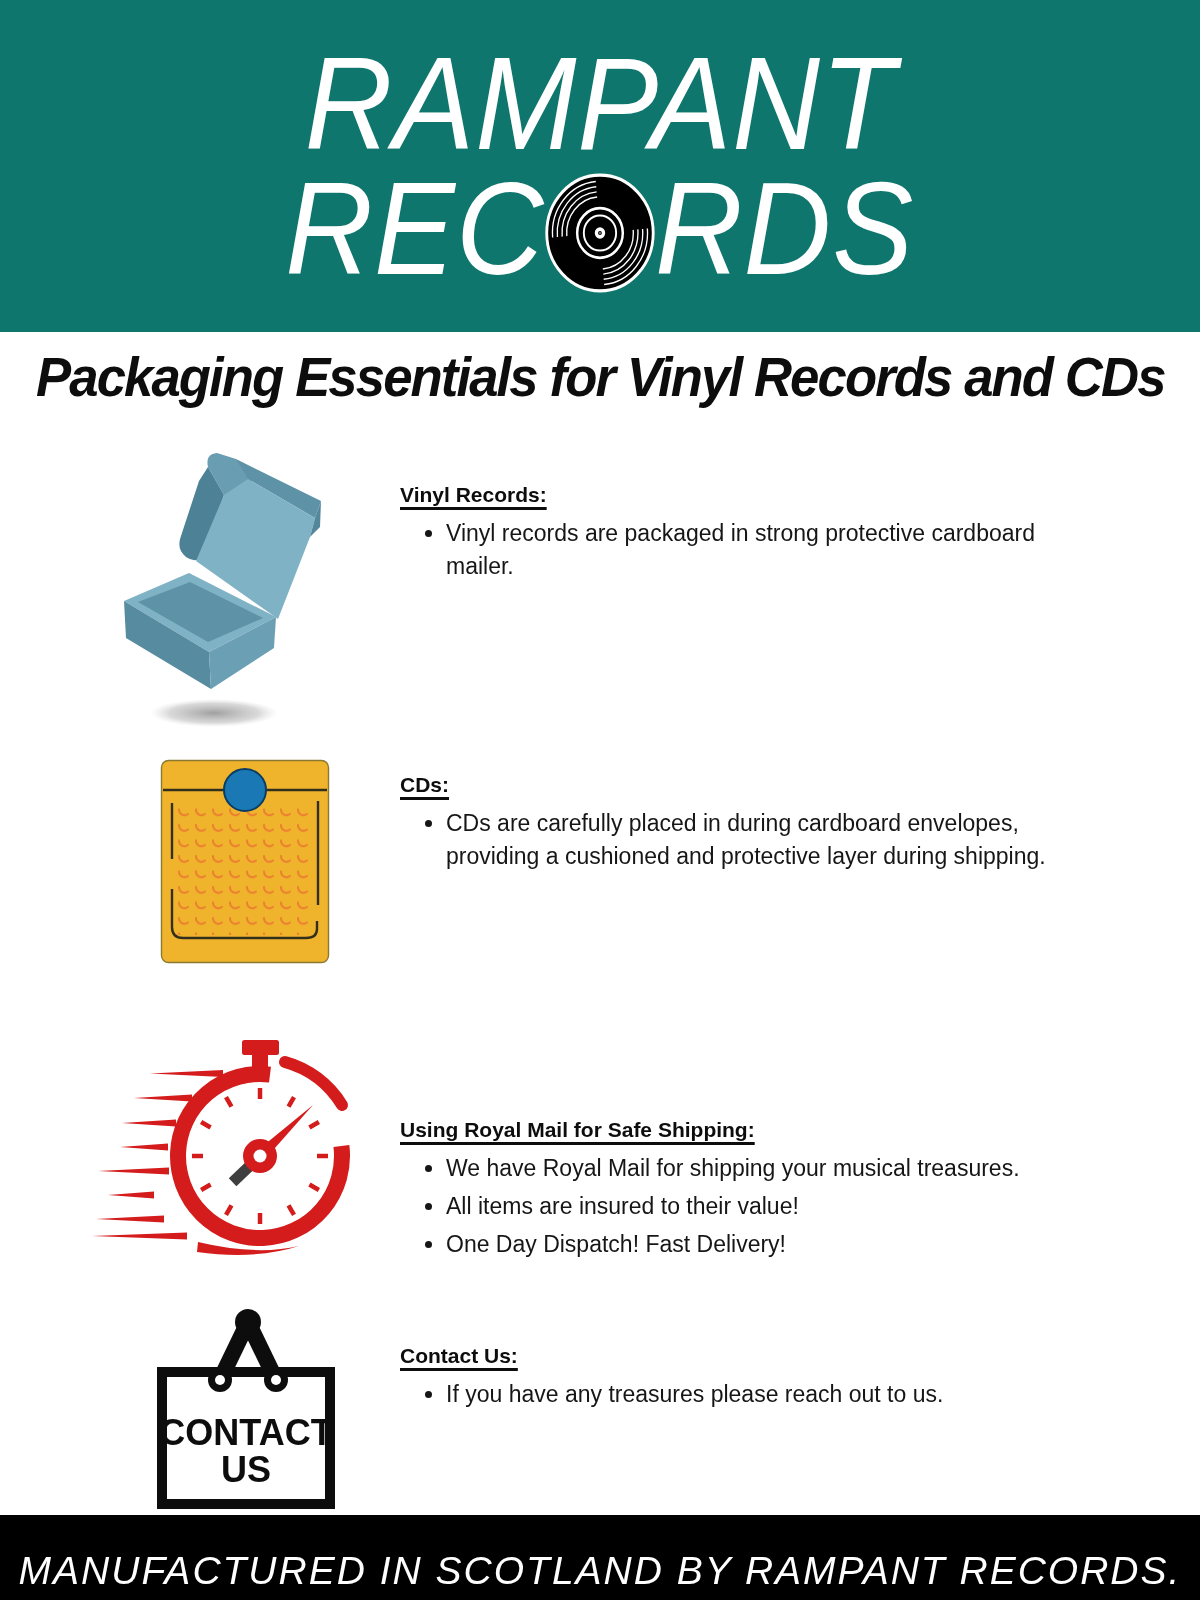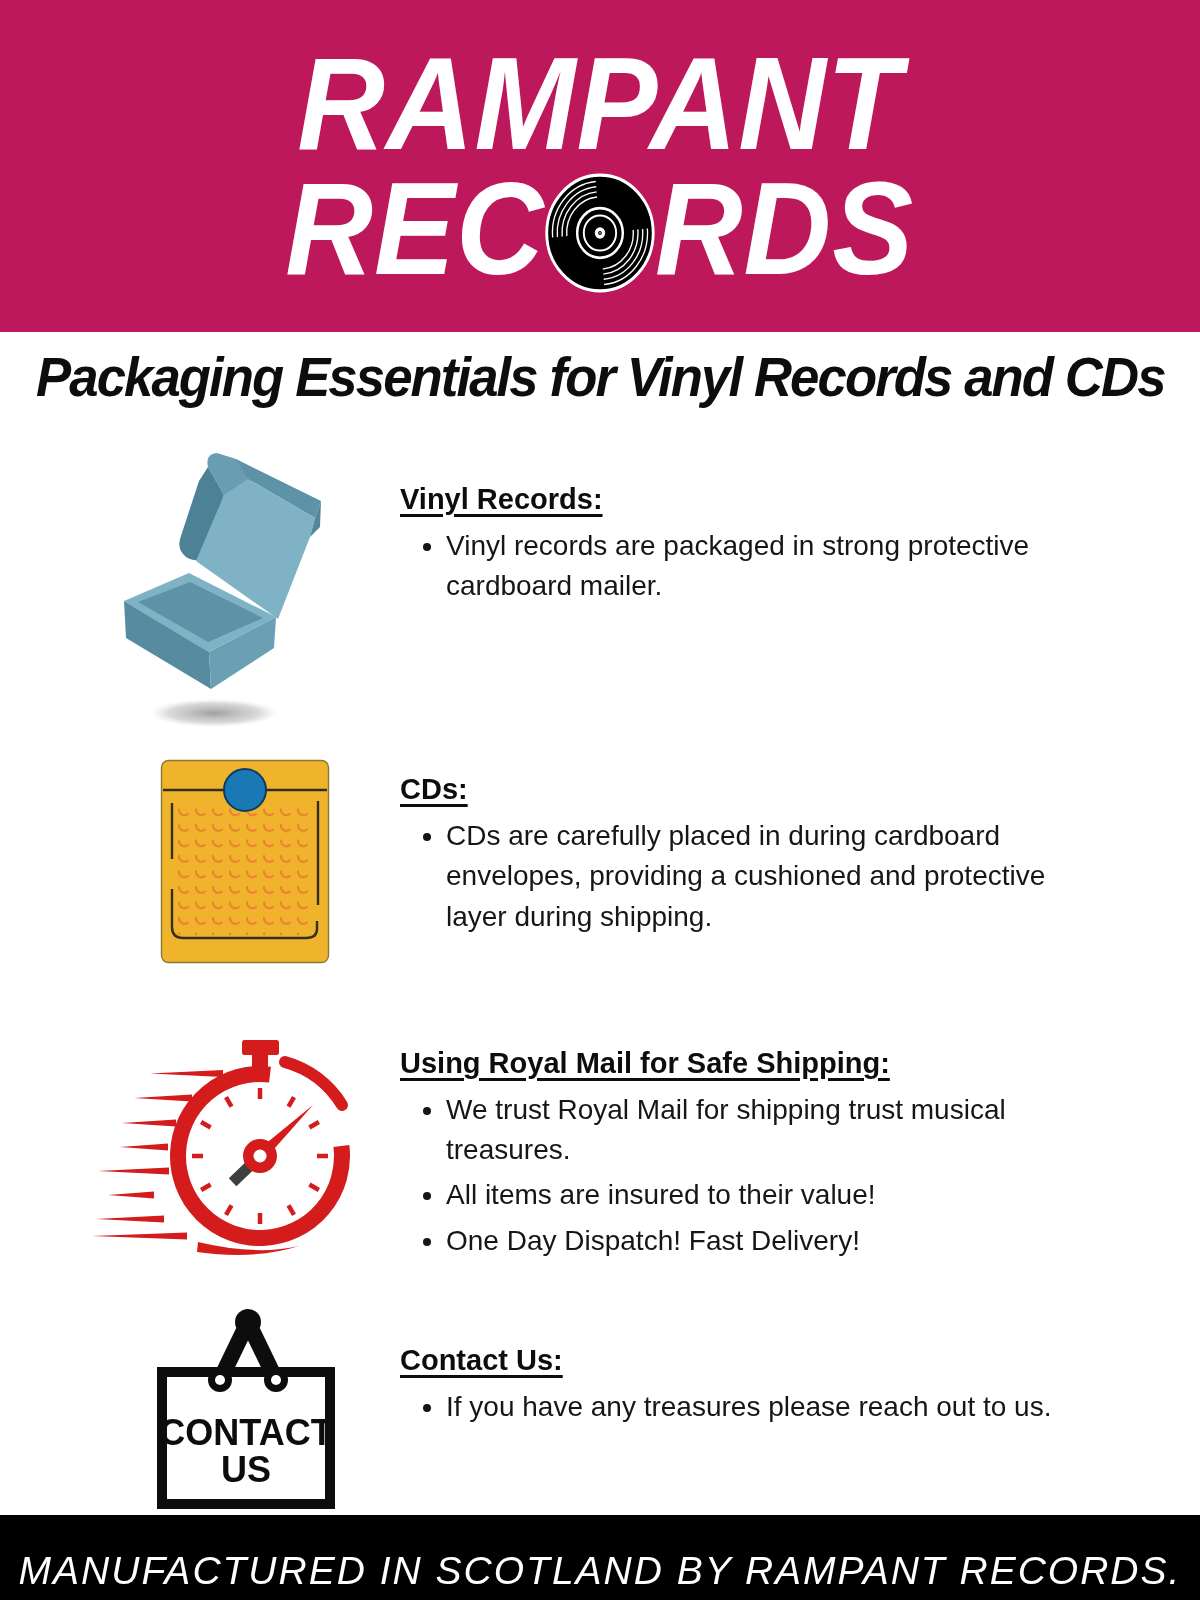--- a/index.html
+++ b/index.html
@@ -8,28 +8,28 @@
     background: #ffffff;
     font-family: "Liberation Sans", sans-serif;
     color: #111111;
     display: flex;
     flex-direction: column;
     overflow: hidden;
   }
 
   
   .banner {
-    background: #be185d;
+    background: #0f766e;
     height: 332px;
     display: flex;
     flex-direction: column;
     align-items: center;
     justify-content: center;
     color: #ffffff;
-    font-weight: bold;
+    font-weight: normal;
     font-style: italic;
     line-height: .98;
     flex: 0 0 auto;
   }
   .banner-line1 {
     font-size: 132px;
     letter-spacing: 1px;
     transform: scaleX(.92);
   }
   .banner-line2 {
@@ -57,29 +57,29 @@
     color: #0d0d0d;
     flex: 0 0 auto;
   }
 
   
   .sections { flex: 0 0 auto; }
   .section-row { display: flex; align-items: flex-start; }
   .icon-col { width: 400px; flex: 0 0 400px; overflow: visible; }
   .text-col { flex: 1 1 auto; max-width: 700px; padding-right: 30px; }
   .section-heading {
-    font-size: 29px;
+    font-size: 21px;
     font-weight: bold;
     color: #0d0d0d;
     text-decoration: underline;
     text-decoration-thickness: 3px;
     text-underline-offset: 5px;
   }
   .bullets { margin: 10px 0 0 0; padding-left: 46px; list-style: disc; }
-  .bullets li { font-size: 28px; line-height: 1.44; margin-bottom: 5px; color: #161616; }
+  .bullets li { font-size: 23px; line-height: 1.44; margin-bottom: 5px; color: #161616; }
 
   .row-vinyl   { margin-top: 22px; }
   .row-cds     { margin-top: 16px; }
   .row-royal   { margin-top: 42px; align-items: flex-end; }
   .row-contact { margin-top: 30px; }
 
   .row-vinyl   .text-col { padding-top: 52px; }
   .row-cds     .text-col { padding-top: 16px; }
   .row-royal   .text-col { padding-top: 32px; }
   .row-contact .text-col { padding-top: 48px; }
@@ -241,21 +241,21 @@
         </g>
         <polygon points="171.8,154 164.2,146 136.8,172.2 144.4,180.2" fill="#3f3f3f"></polygon>
         <polygon points="221,99 163.9,145.7 172.1,154.3" fill="#d41c1c"></polygon>
         <circle cx="168" cy="150" r="17" fill="#d41c1c"></circle>
         <circle cx="168" cy="150" r="6.5" fill="#ffffff"></circle>
       </svg>
     </div>
     <div class="text-col">
       <div class="section-heading">Using Royal Mail for Safe Shipping:</div>
       <ul class="bullets">
-        <li>We trust Royal Mail for shipping trust musical treasures.</li>
+        <li>We have Royal Mail for shipping your musical treasures.</li>
         <li>All items are insured to their value!</li>
         <li>One Day Dispatch! Fast Delivery!</li>
       </ul>
     </div>
   </div>
 
   <div class="section-row row-contact">
     <div class="icon-col">
       <svg class="sign-svg" width="200" height="215" viewBox="0 0 200 215">
         <circle cx="104" cy="22" r="13" fill="#0d0d0d"></circle>

